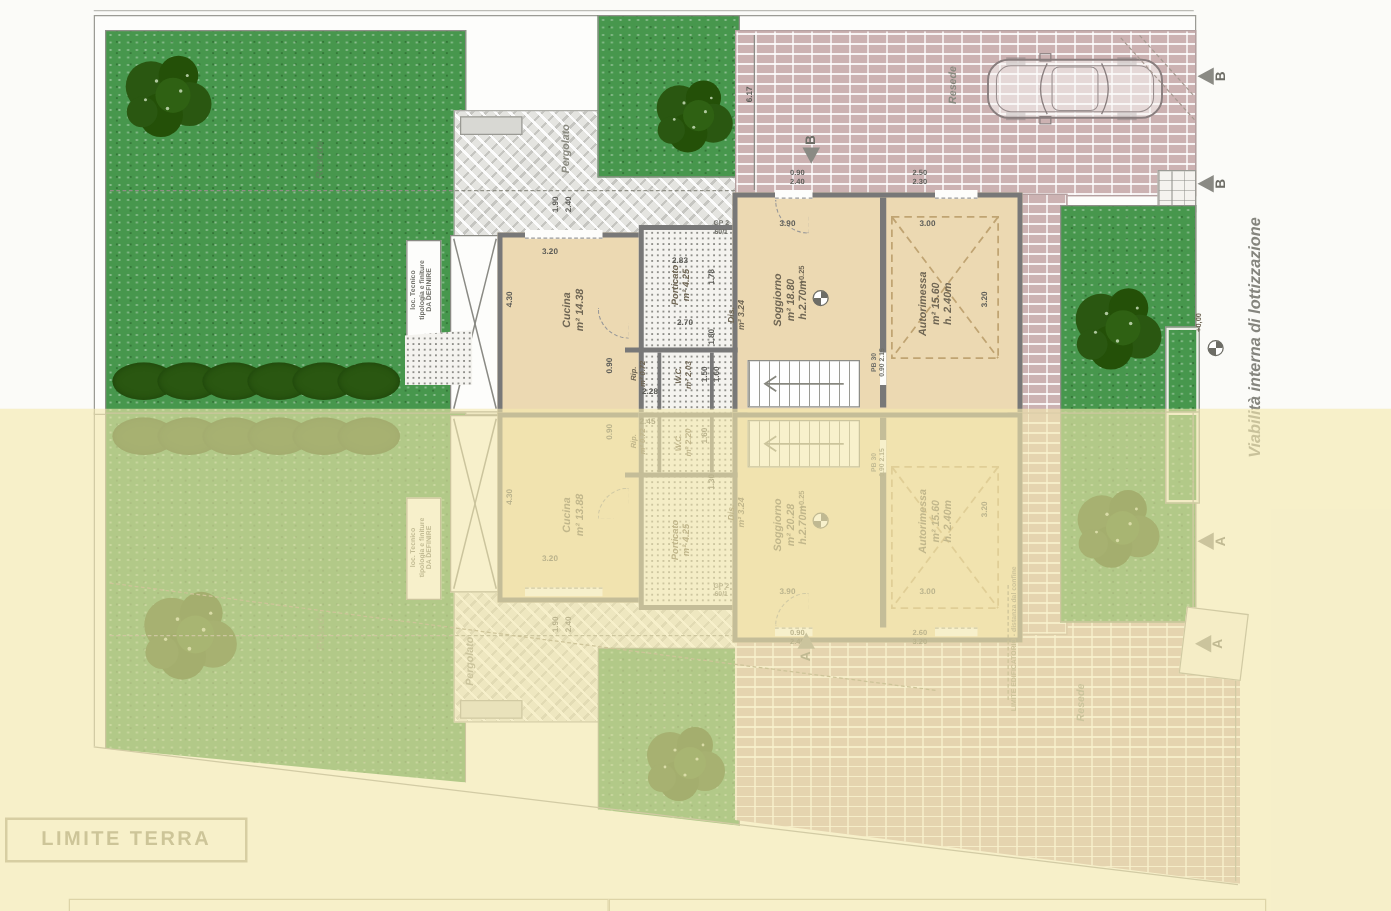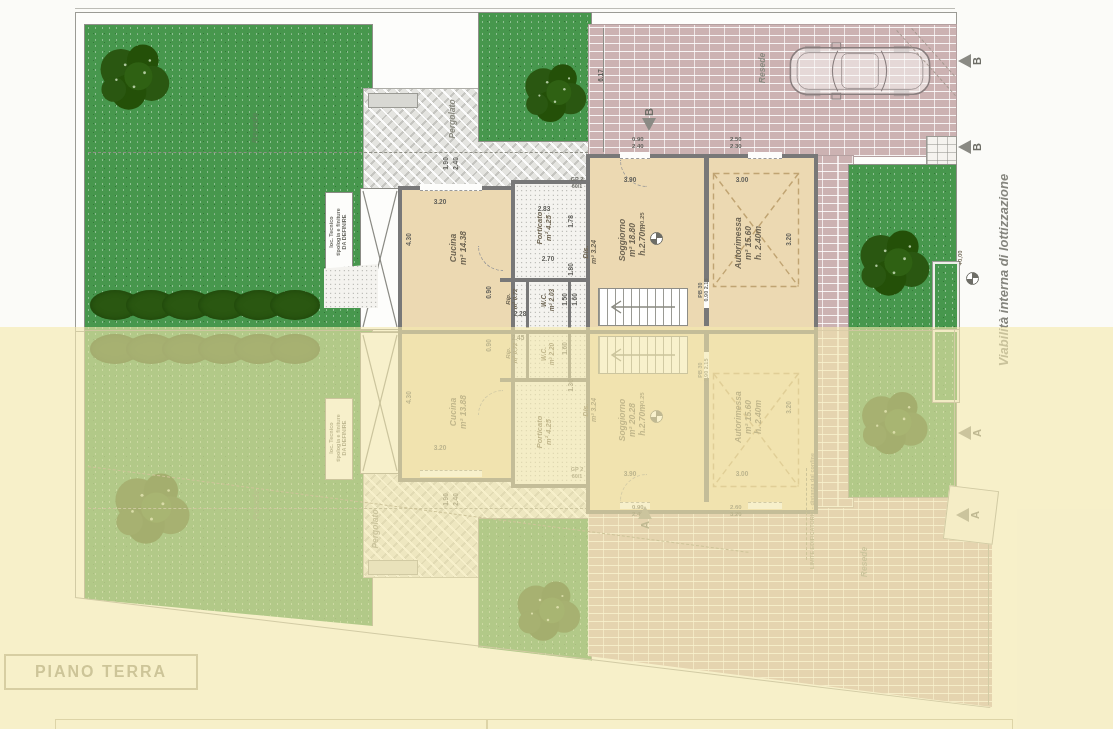--- a/index.html
+++ b/index.html
@@ -427,20 +427,20 @@
     <span class="tri-left"></span>
     <span class="seclt">A</span>
   </div>
   <div class="sec" style="left:956px;top:508px">
     <span class="tri-left"></span>
     <span class="seclt">A</span>
   </div>
   <div class="vl" style="left:814px;top:261px;width:380px;height:18px;font-size:13px;color:#85857e">Viabilità interna di lottizzazione</div>
 
   <div class="titlebox" style="left:4px;top:654px;width:190px;height:32px">
-    <span>PIANO TERRA</span>
+    <span>LIMITE TERRA</span>
   </div>
   <div class="faintrow" style="left:55px;top:719px;width:430px;height:10px"></div>
   <div class="faintrow" style="left:487px;top:719px;width:524px;height:10px"></div>
 
   <div class="overlay" style="left:0;top:327px;width:1113px;height:402px"></div>
 
 </div>
 
 </body></html>

